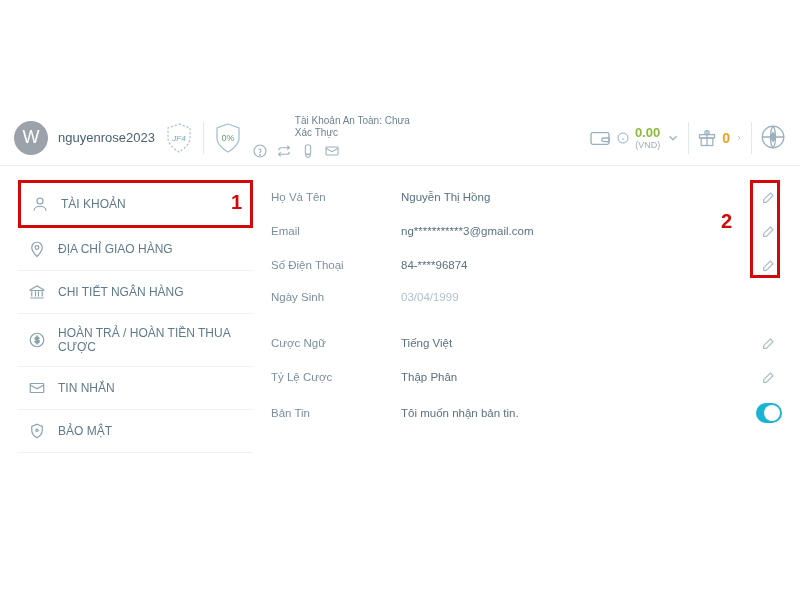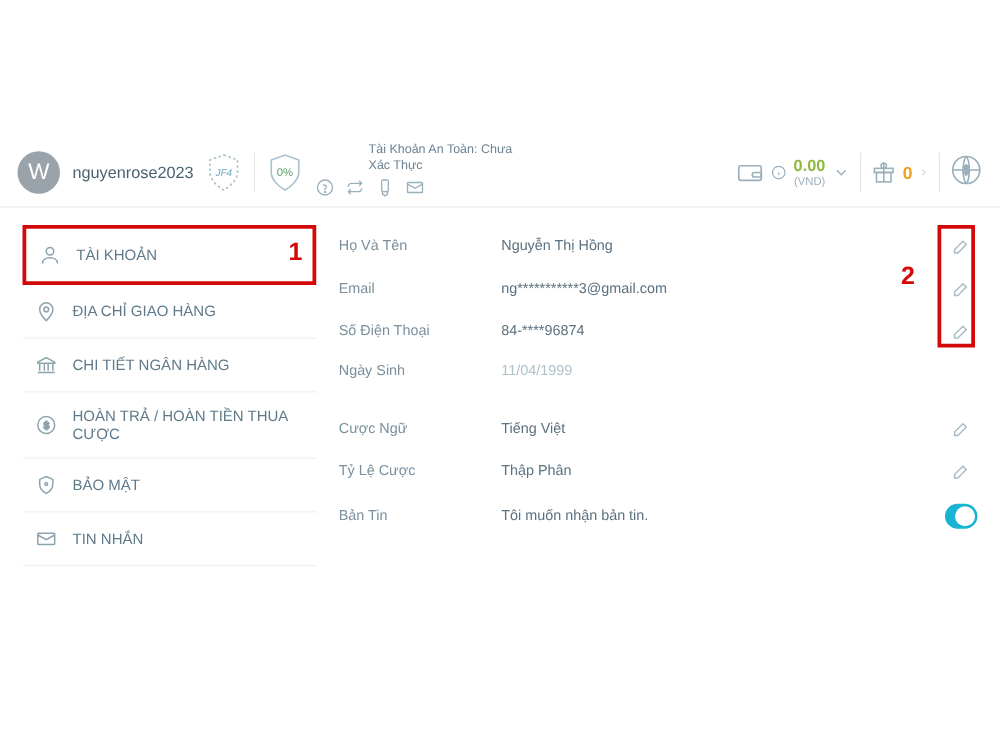--- a/index.html
+++ b/index.html
@@ -202,34 +202,34 @@
             <svg width="18" height="18" viewBox="0 0 24 24" fill="none" stroke="currentColor" stroke-width="1.6">
               <circle cx="12" cy="12" r="9"></circle>
               <text x="12" y="16" font-size="11" text-anchor="middle" fill="currentColor">$</text>
             </svg>
           </span>
         <span>HOÀN TRẢ / HOÀN TIỀN THUA CƯỢC</span>
       </div>
       <div class="side-item">
         <span class="icon">
             <svg width="18" height="18" viewBox="0 0 24 24" fill="none" stroke="currentColor" stroke-width="1.6">
+              <rect x="3" y="6" width="18" height="12" rx="1"></rect>
+              <path d="M3 8l9 5 9-5"></path>
+            </svg>
+          </span>
+        <span>TIN NHẮN</span>
+      </div>
+      <div class="side-item">
+        <span class="icon">
+            <svg width="18" height="18" viewBox="0 0 24 24" fill="none" stroke="currentColor" stroke-width="1.6">
               <path d="M12 3l7 3v5c0 5-3 8-7 10-4-2-7-5-7-10V6z"></path>
               <circle cx="12" cy="11" r="1.5"></circle>
             </svg>
           </span>
         <span>BẢO MẬT</span>
-      </div>
-      <div class="side-item">
-        <span class="icon">
-            <svg width="18" height="18" viewBox="0 0 24 24" fill="none" stroke="currentColor" stroke-width="1.6">
-              <rect x="3" y="6" width="18" height="12" rx="1"></rect>
-              <path d="M3 8l9 5 9-5"></path>
-            </svg>
-          </span>
-        <span>TIN NHẮN</span>
       </div>
     </div>
 
     <div class="content">
       <div class="annot2-box"></div>
       <div class="annot2-num">2</div>
 
       <div class="row">
         <div class="label">Họ Và Tên</div>
         <div class="value">Nguyễn Thị Hồng</div>
@@ -252,21 +252,21 @@
         <div class="label">Số Điện Thoại</div>
         <div class="value">84-****96874</div>
         <div class="edit-col">
             <svg class="edit-icon" viewBox="0 0 24 24" fill="none" stroke="currentColor" stroke-width="1.8">
               <path d="M4 20h4L18 10l-4-4L4 16v4zM14 6l4 4"></path>
             </svg>
           </div>
       </div>
       <div class="row">
         <div class="label">Ngày Sinh</div>
-        <div class="value muted">11/04/1999</div>
+        <div class="value muted">03/04/1999</div>
         <div class="edit-col"></div>
       </div>
 
       <div class="divider"></div>
 
       <div class="row">
         <div class="label">Cược Ngữ</div>
         <div class="value">Tiếng Việt</div>
         <div class="edit-col">
             <svg class="edit-icon" viewBox="0 0 24 24" fill="none" stroke="currentColor" stroke-width="1.8">

